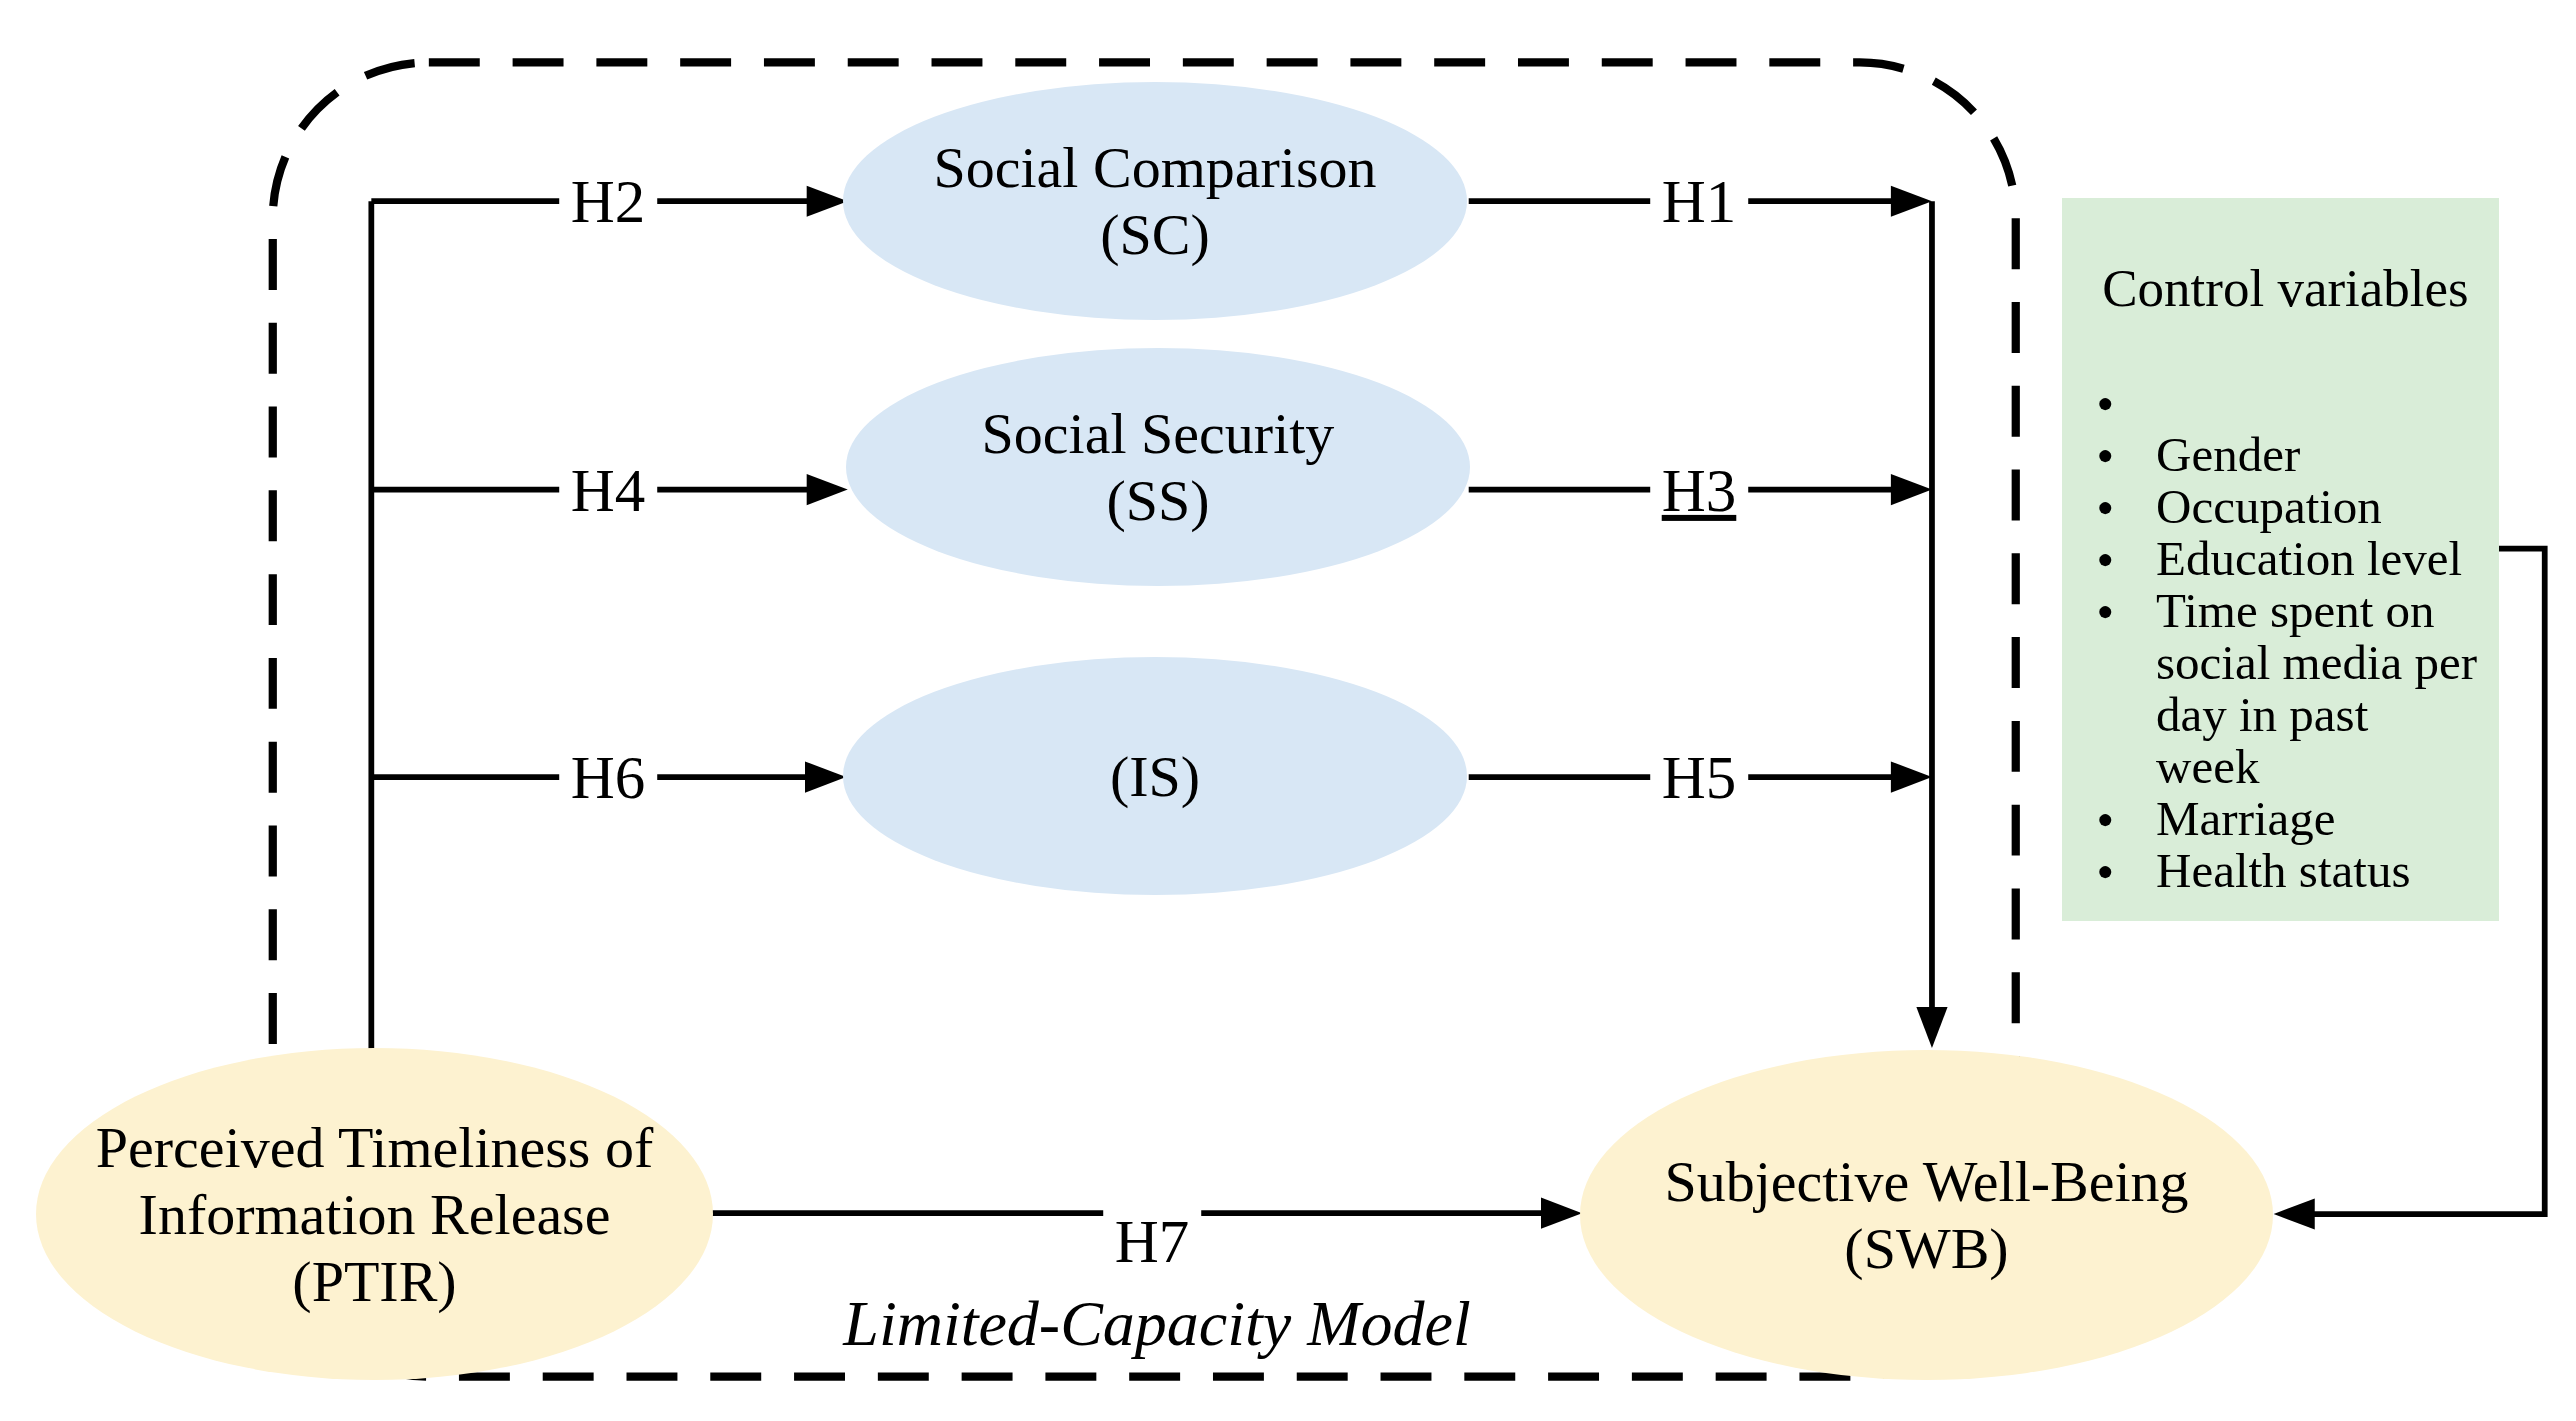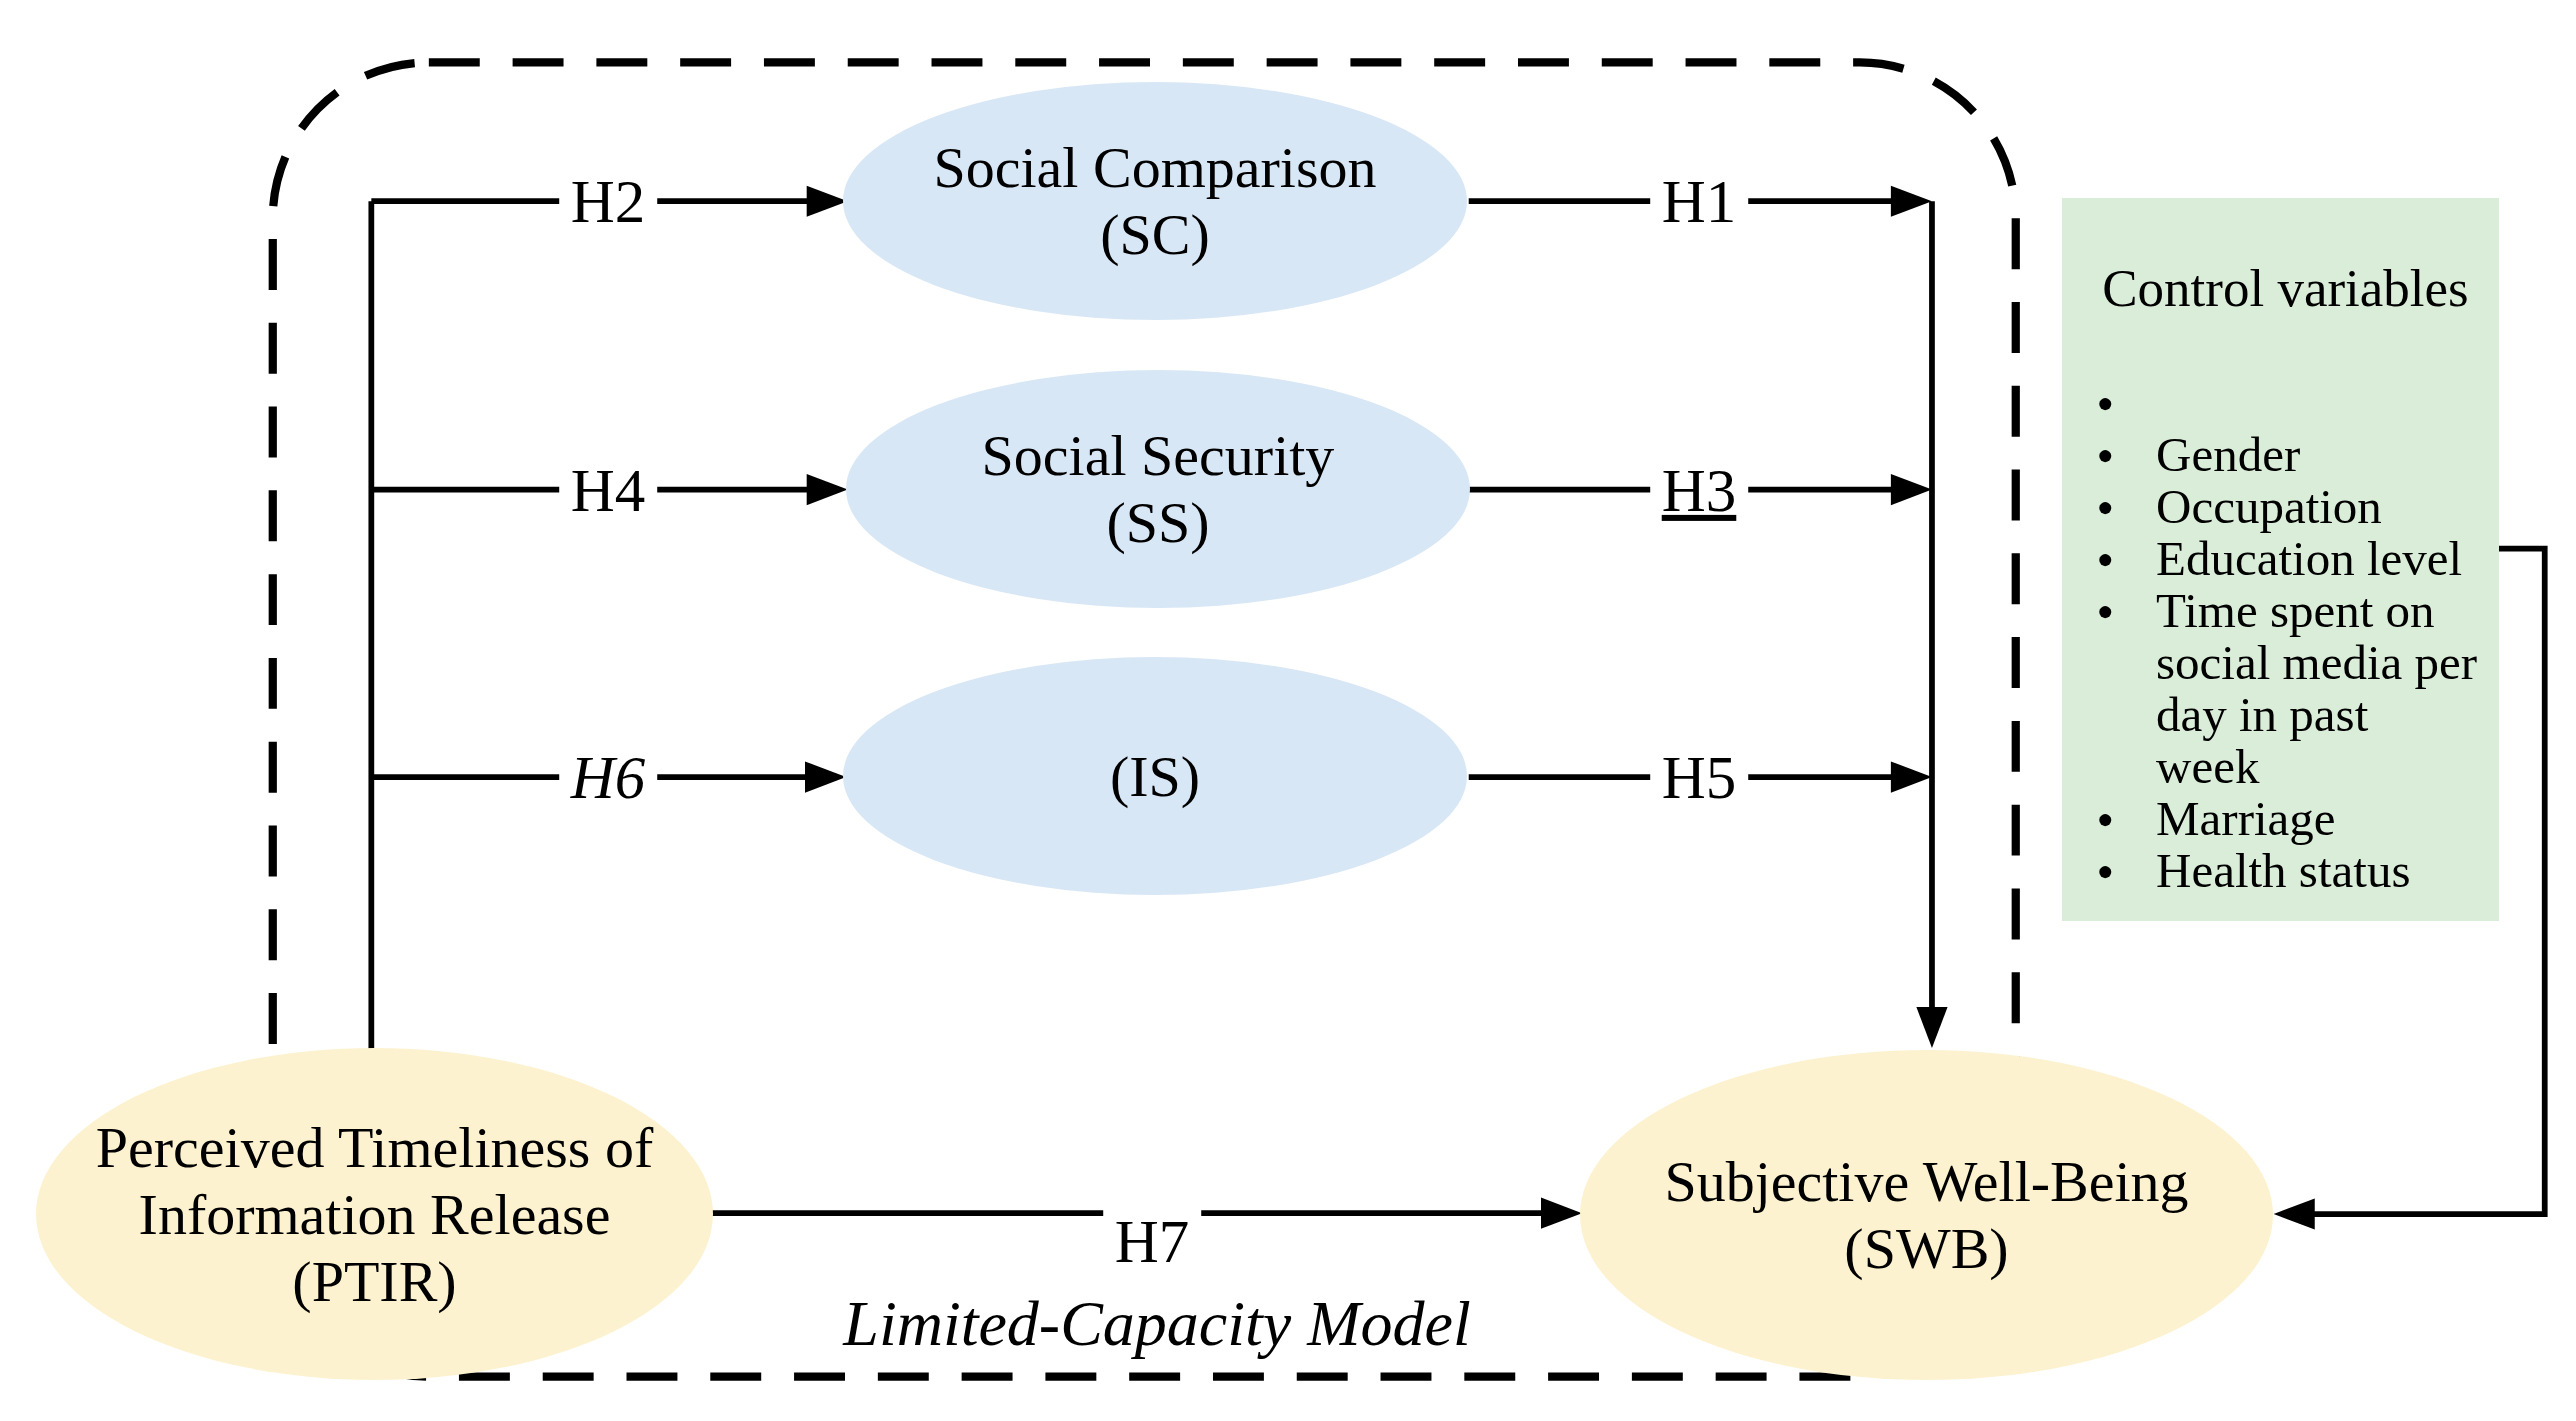--- a/index.html
+++ b/index.html
@@ -65,41 +65,41 @@
     <polygon class="arrowhead" points="1926,1477 1876,1458 1876,1496"></polygon>
 
     <path class="wire" d="M3042,668 H3098 V1478 H2814"></path>
     <polygon class="arrowhead" points="2768,1478 2818,1459 2818,1497"></polygon>
   </svg>
 
   <div class="node node-blue" style="left:843px;top:82px;width:624px;height:238px;">
     <div>Social Comparison</div>
     <div>(SC)</div>
   </div>
-  <div class="node node-blue" style="left:846px;top:370px;width:624px;height:238px;justify-content:center;">
+  <div class="node node-blue" style="left:846px;top:348px;width:624px;height:238px;justify-content:center;">
     <div>Social Security</div>
     <div>(SS)</div>
   </div>
   <div class="node node-blue" style="left:843px;top:657px;width:624px;height:238px;">
     <div>(IS)</div>
   </div>
 
   <div class="node node-yellow" style="left:36px;top:1048px;width:677px;height:332px;">
     <div>Perceived Timeliness of</div>
     <div>Information Release</div>
     <div>(PTIR)</div>
   </div>
   <div class="node node-yellow" style="left:1580px;top:1050px;width:693px;height:330px;">
     <div>Subjective Well-Being</div>
     <div>(SWB)</div>
   </div>
 
   <div class="hlabel" style="left:608px;top:201px;">H2</div>
   <div class="hlabel" style="left:608px;top:490px;">H4</div>
-  <div class="hlabel" style="left:608px;top:777px;font-style:italic;">H6</div>
+  <div class="hlabel" style="left:608px;top:777px;">H6</div>
   <div class="hlabel" style="left:1699px;top:201px;">H1</div>
   <div class="hlabel" style="left:1699px;top:490px;text-decoration:underline;">H3</div>
   <div class="hlabel" style="left:1699px;top:777px;">H5</div>
   <div class="hlabel" style="left:1152px;top:1213px;margin-top:28px;">H7</div>
 
   <div class="frame-label" style="left:1157px;top:1324px;">Limited-Capacity Model</div>
 
   <div class="cv-box">
     <div class="cv-title">Control variables</div>
     <ul class="cv-list">

